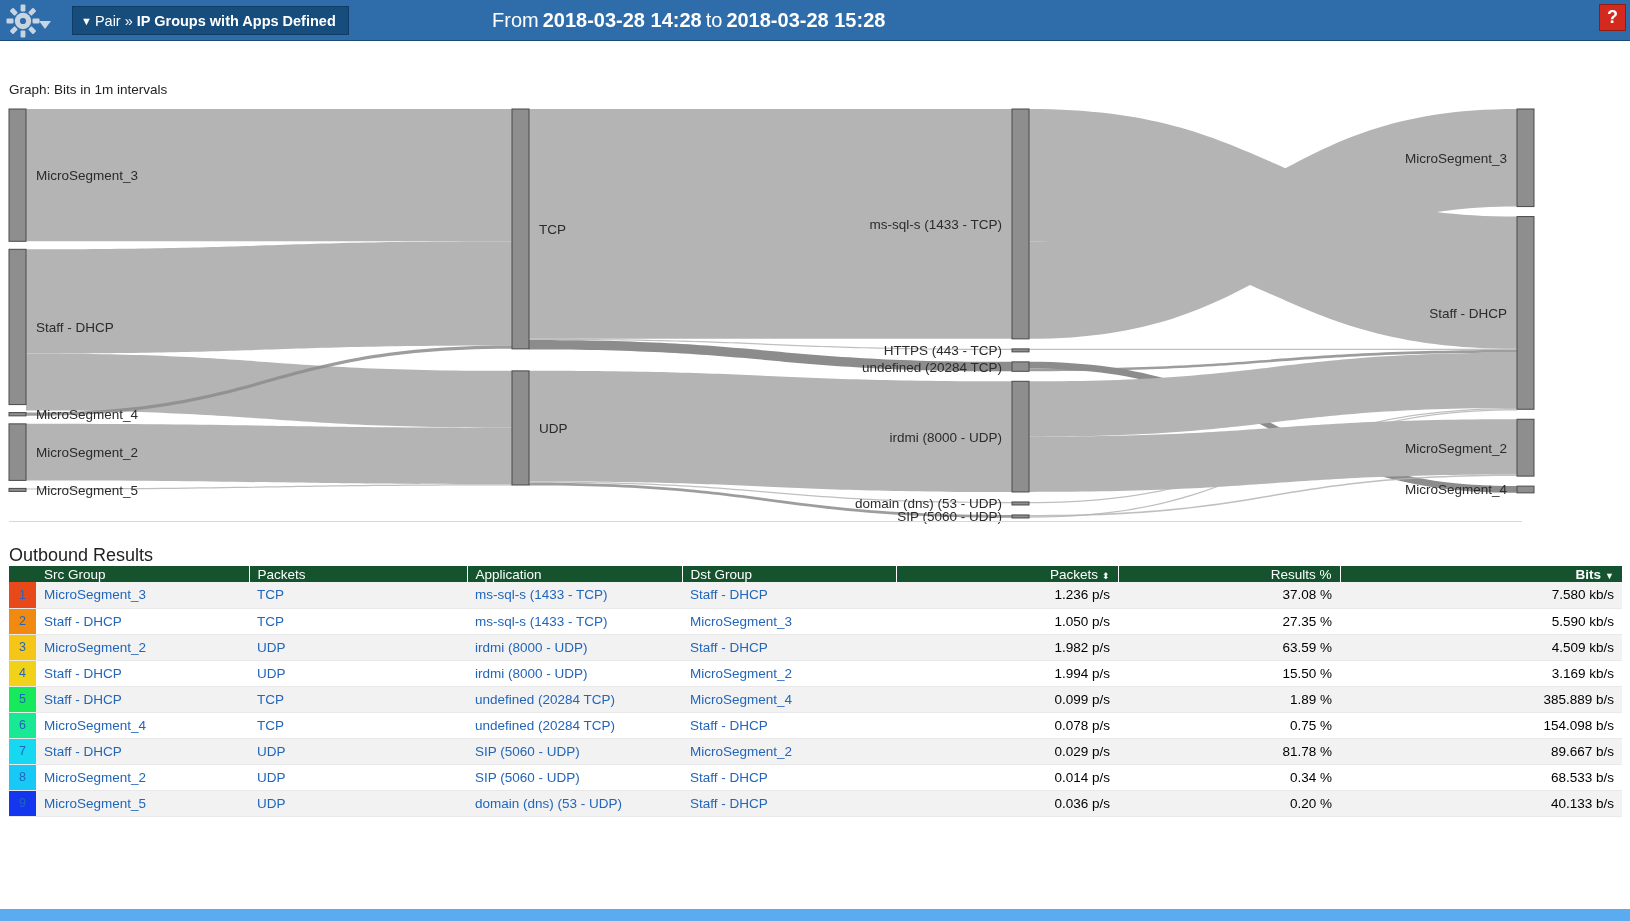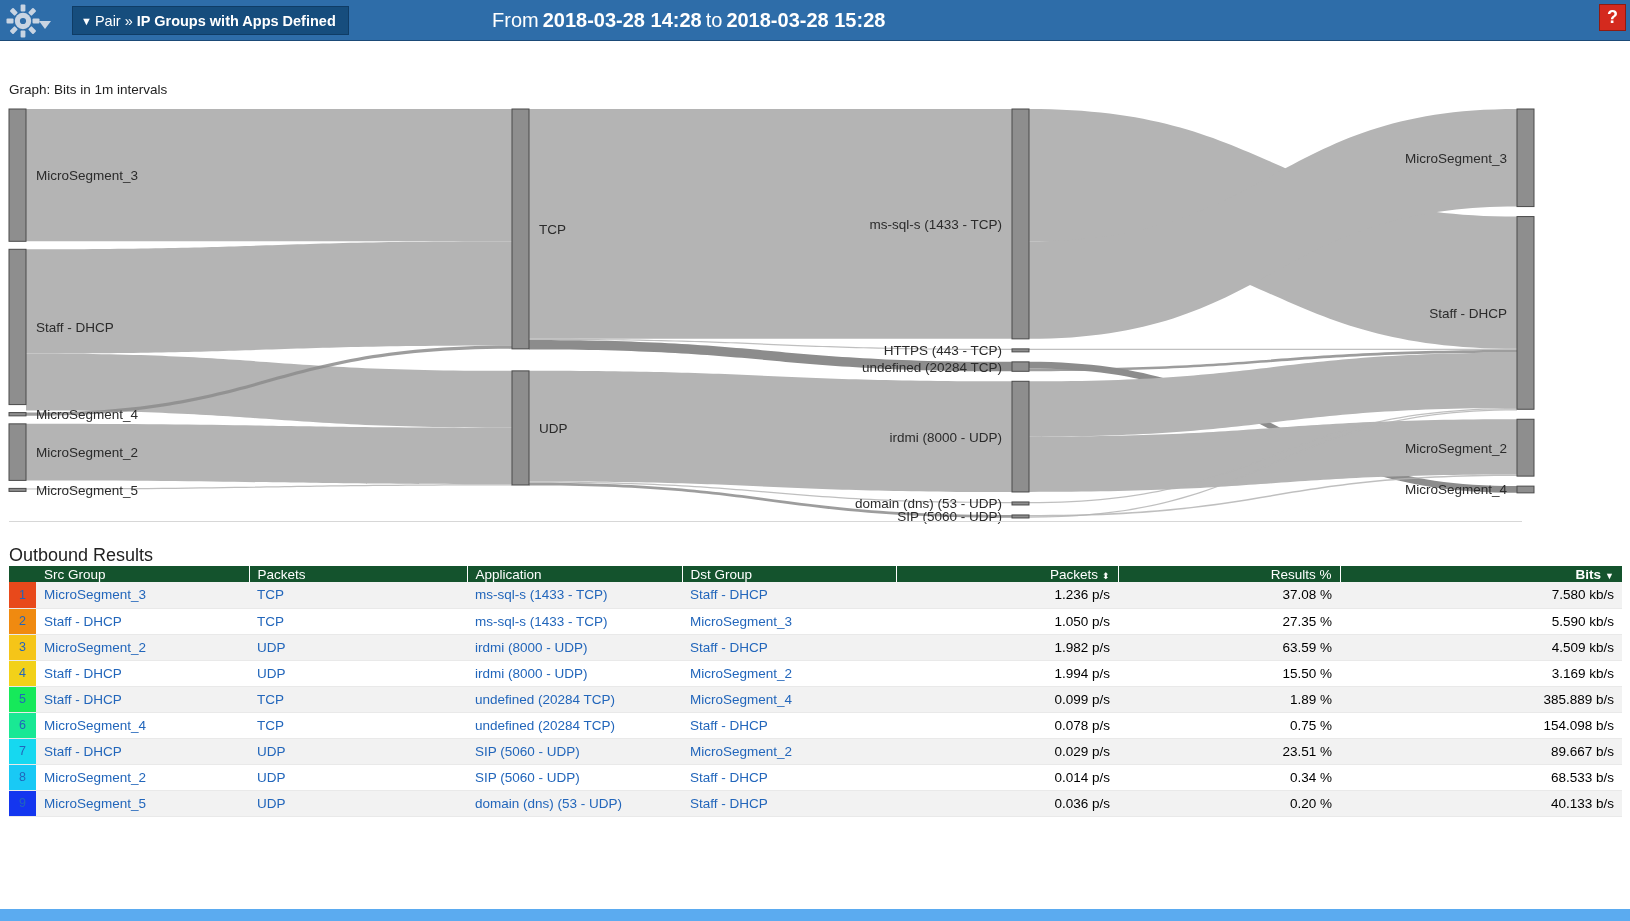--- a/index.html
+++ b/index.html
@@ -343,21 +343,21 @@
           <td class="num">0.75 %</td>
           <td class="num">154.098 b/s</td>
         </tr>
         <tr class="odd">
           <td class="idx" style="background: rgb(22, 216, 240);">7</td>
           <td>Staff - DHCP</td>
           <td>UDP</td>
           <td>SIP (5060 - UDP)</td>
           <td>MicroSegment_2</td>
           <td class="num">0.029 p/s</td>
-          <td class="num">23.51 %</td>
+          <td class="num">81.78 %</td>
           <td class="num">89.667 b/s</td>
         </tr>
         <tr class="even">
           <td class="idx" style="background: rgb(25, 201, 245);">8</td>
           <td>MicroSegment_2</td>
           <td>UDP</td>
           <td>SIP (5060 - UDP)</td>
           <td>Staff - DHCP</td>
           <td class="num">0.014 p/s</td>
           <td class="num">0.34 %</td>

